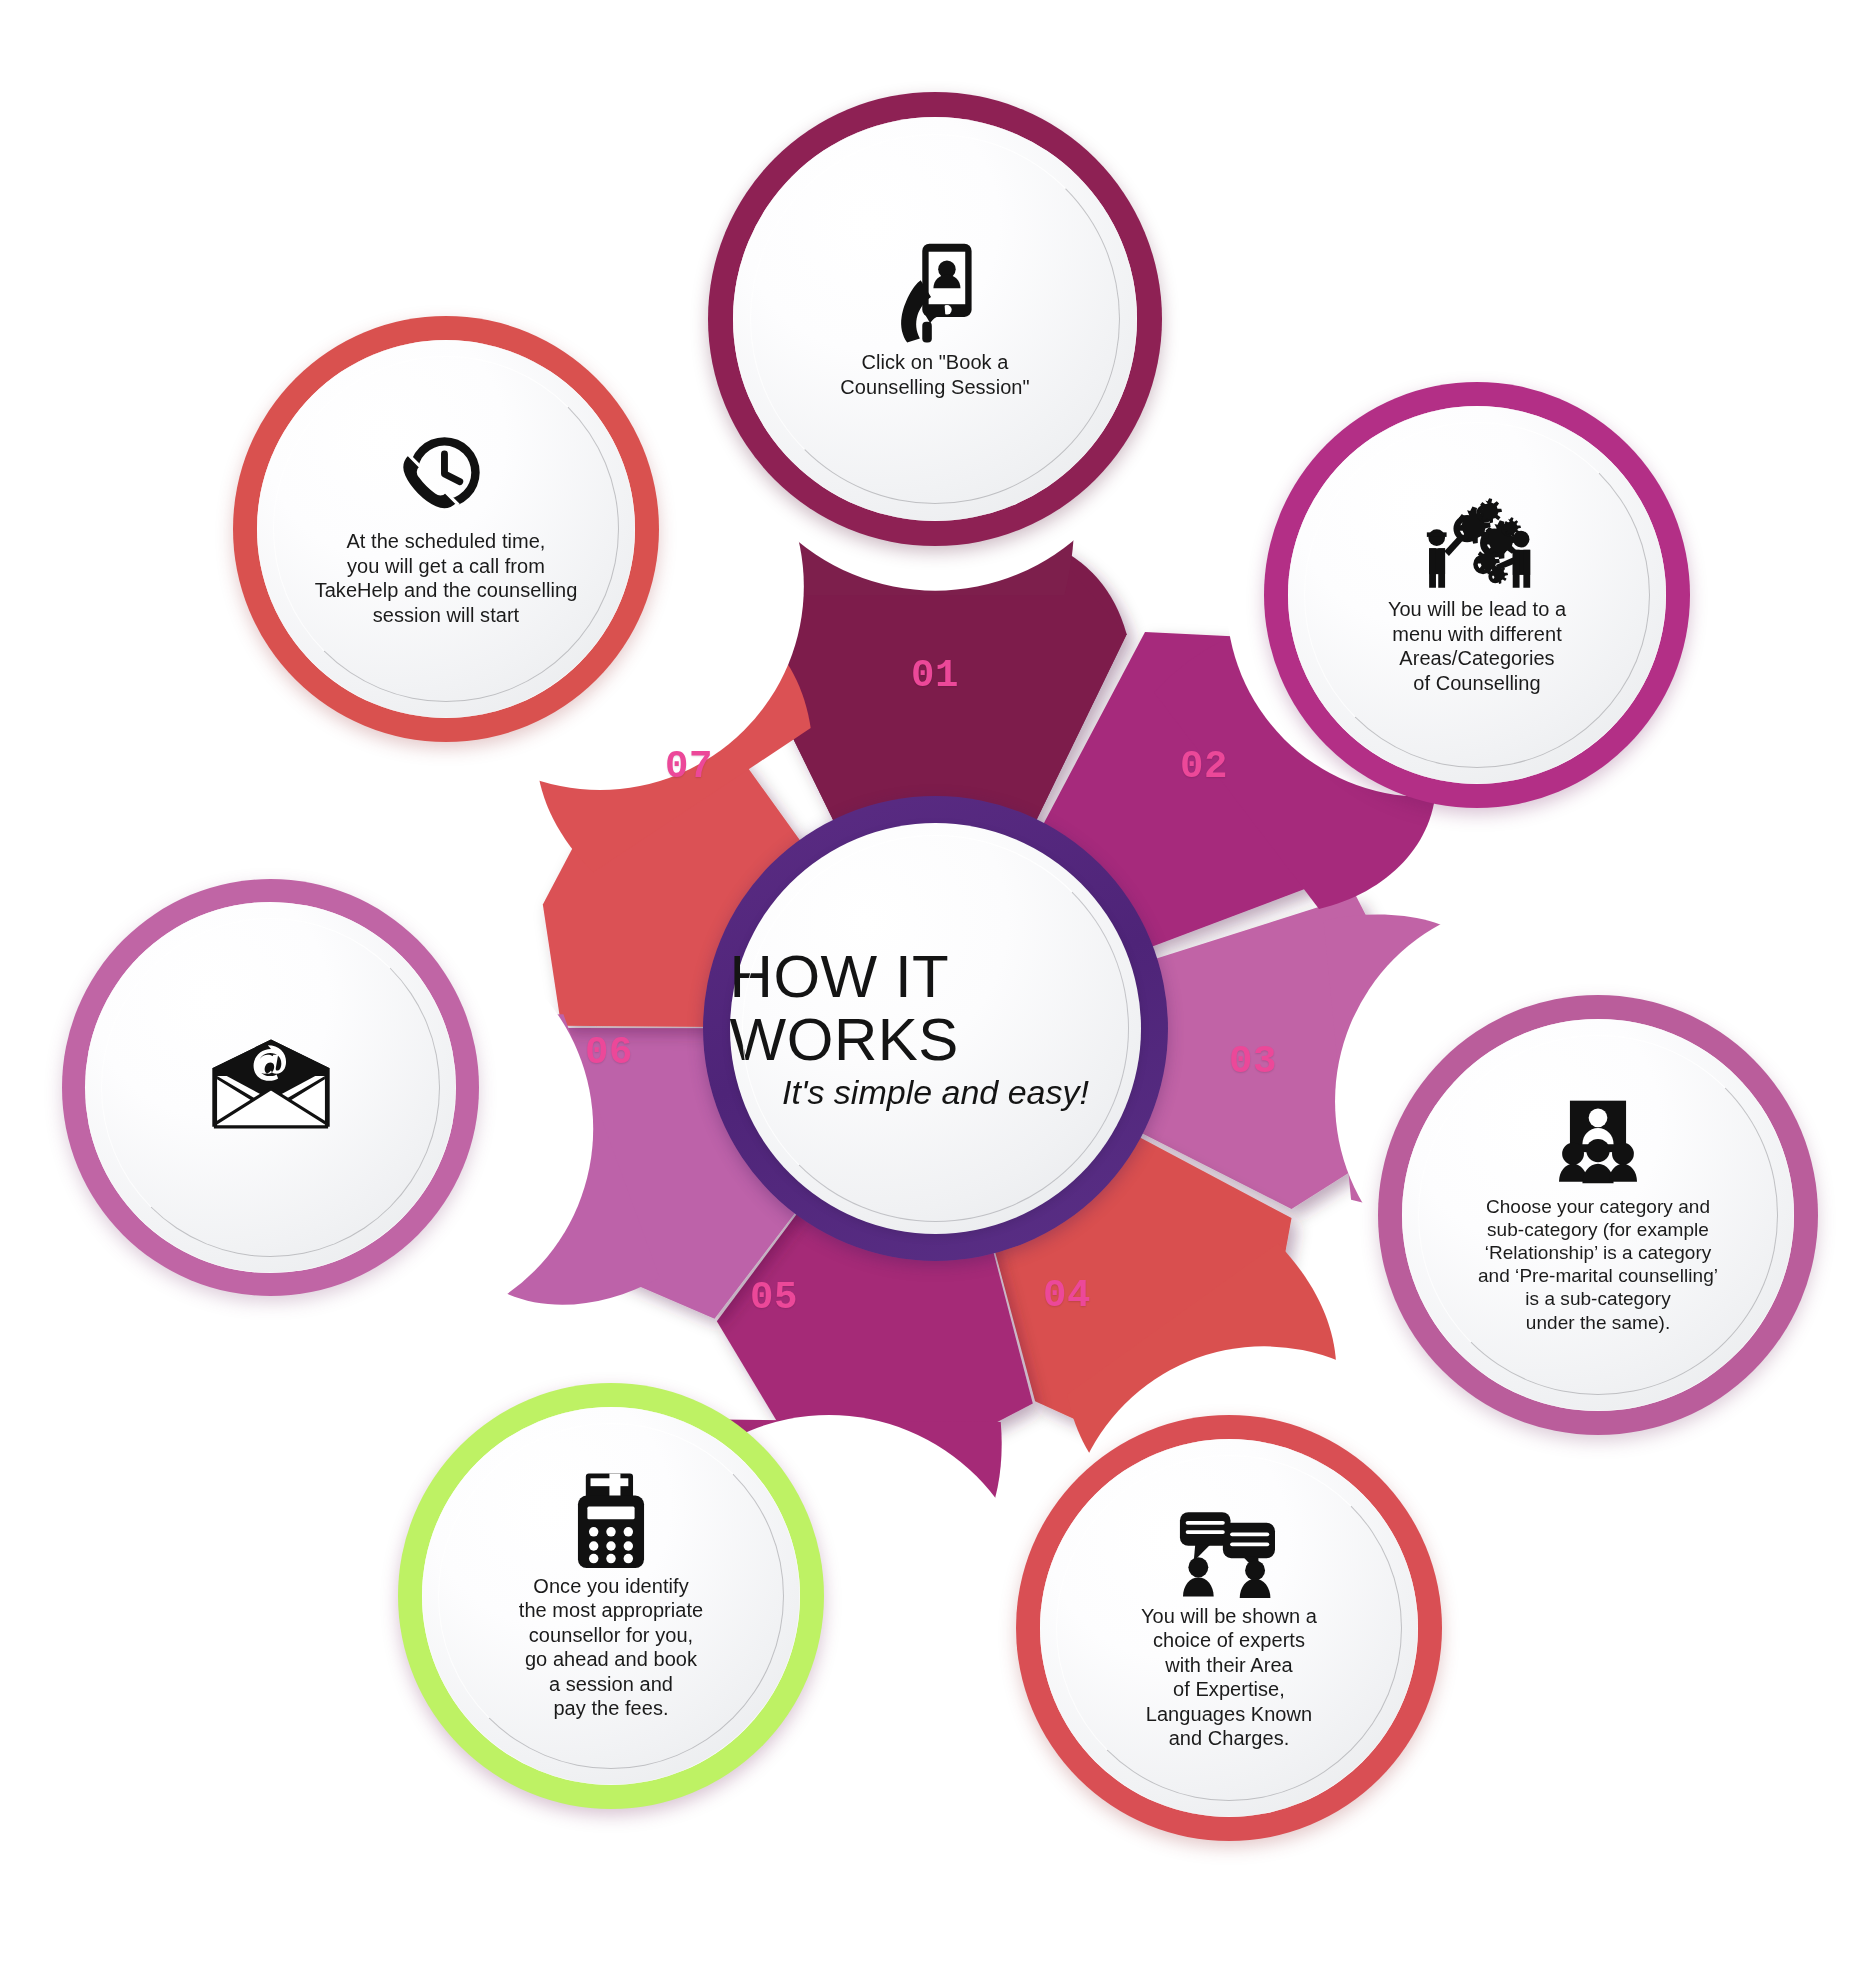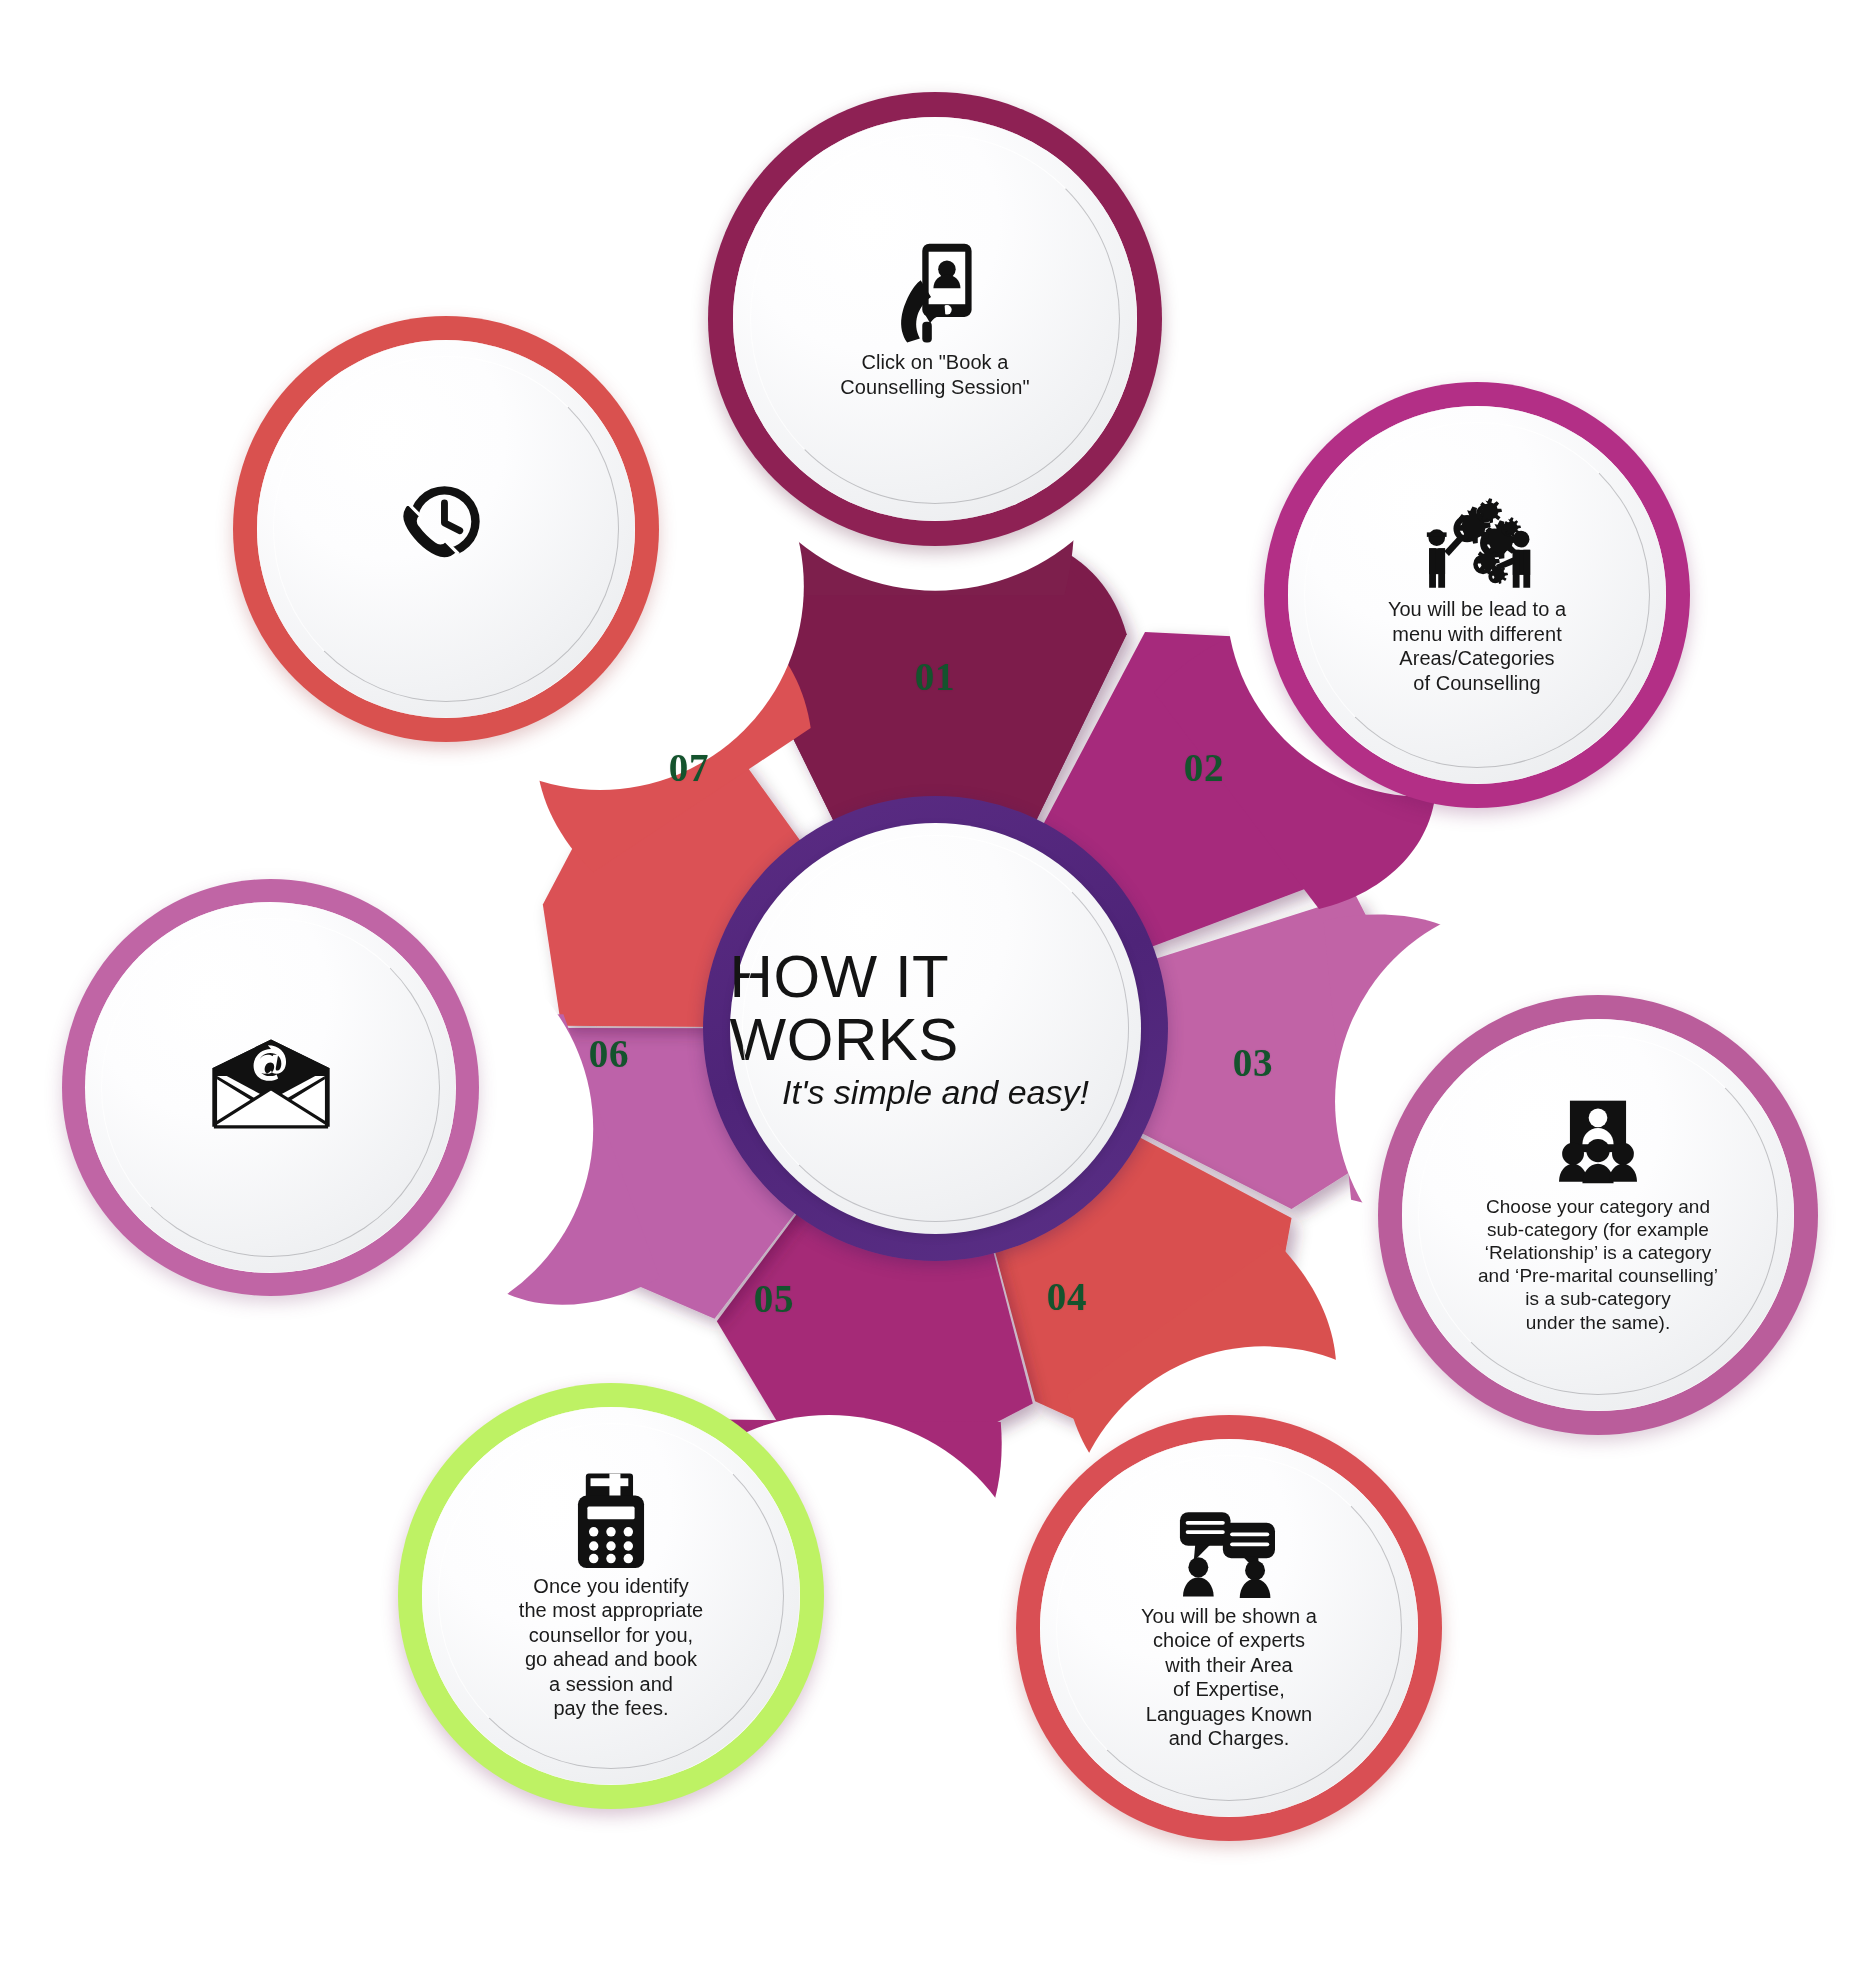--- a/index.html
+++ b/index.html
@@ -53,27 +53,27 @@
     color:#1b1b1b;
     line-height:1.22;
     font-size:20px;
     padding:0 9%;
     white-space:pre-line;
     letter-spacing:0.05px;
   }
   
   .step-num{
     position:absolute;
-    color:#14532d;
+    color:#ec4899;
     font-size:39px;
     font-weight:bold;
     letter-spacing:0.7px;
     transform:translate(-50%,-50%);
     text-shadow:0 0.9px 1.8px rgba(0,0,0,.12);
-    font-family:Liberation Serif, serif;
+    font-family:Liberation Mono, monospace;
   }
   
   #hub{
     position:absolute;
     left:703px;top:796px;
     width:465px;height:465px;
     border-radius:50%;
     display:flex;align-items:center;justify-content:center;
     box-sizing:border-box;
   }
@@ -365,17 +365,21 @@
 
   <div class="node" style="left:233px;top:316px;width:426px;height:426px;background:#d9514f;padding:24px;box-shadow:0 6.4px 16.5px rgba(150,45,50,.26);">
     <div class="node-inner">
       <div class="node-icon">
         <svg width="98" height="92" viewBox="0 0 128 120">
           <path d="M62 8a46 46 0 1 1 0 92 46 46 0 0 1 0-92zm0 11a35 35 0 1 0 0 70 35 35 0 0 0 0-70z" fill="#111"></path>
           <path d="M62 30v26l20 10" stroke="#111" stroke-width="9" fill="none" stroke-linecap="round" stroke-linejoin="round"></path>
           <path d="M14 30c-8 8-10 18-5 29 7 16 25 34 41 41 11 5 21 3 29-5l-16-16c-4 4-8 4-12 1-7-5-16-14-21-21-3-4-3-8 1-12z" fill="#111" stroke="#fff" stroke-width="4"></path>
         </svg>
       </div>
+      <div class="node-text">At the scheduled time,
+you will get a call from
+TakeHelp and the counselling
+session will start</div>
     </div>
   </div>
 
 </div>
 
 
 </body></html>

